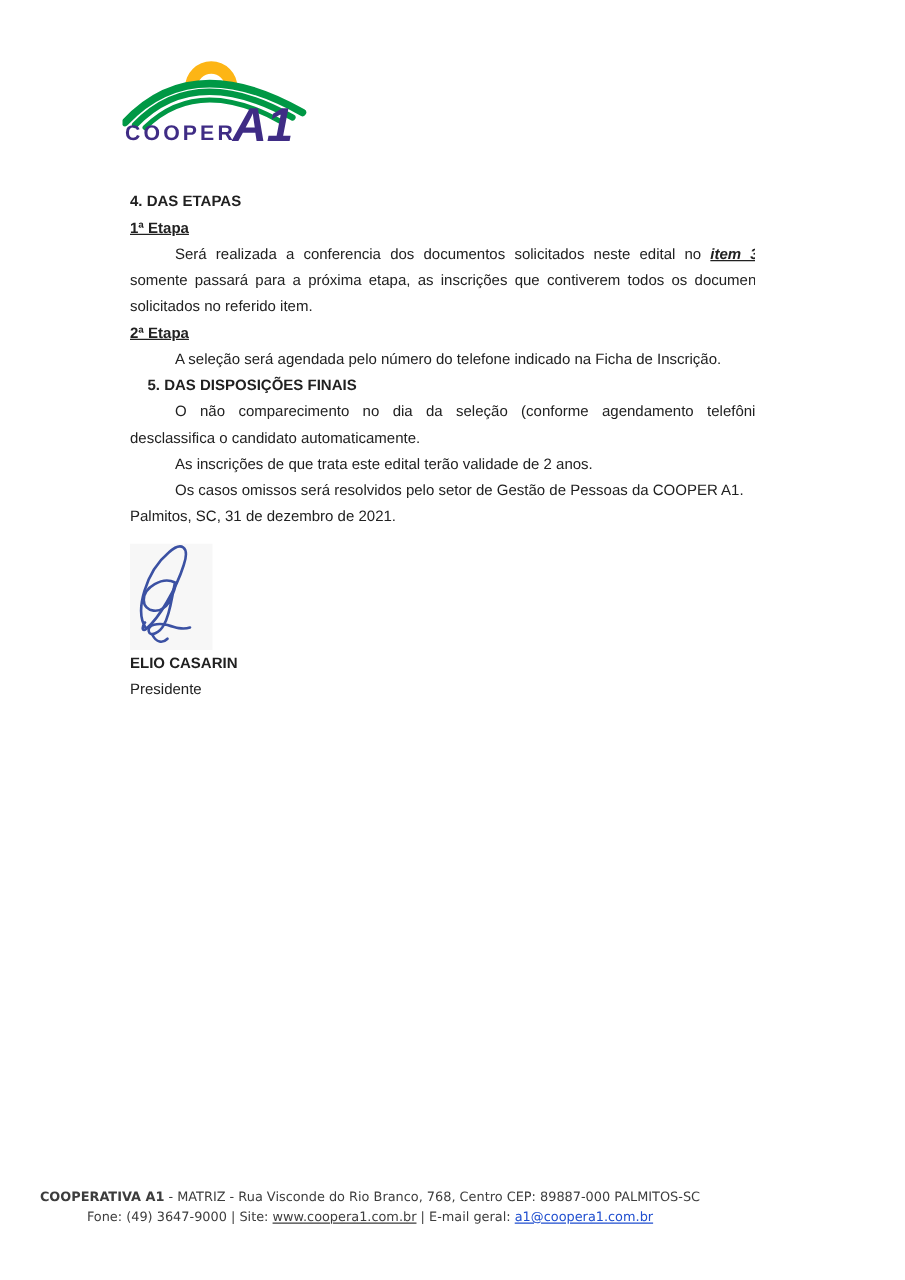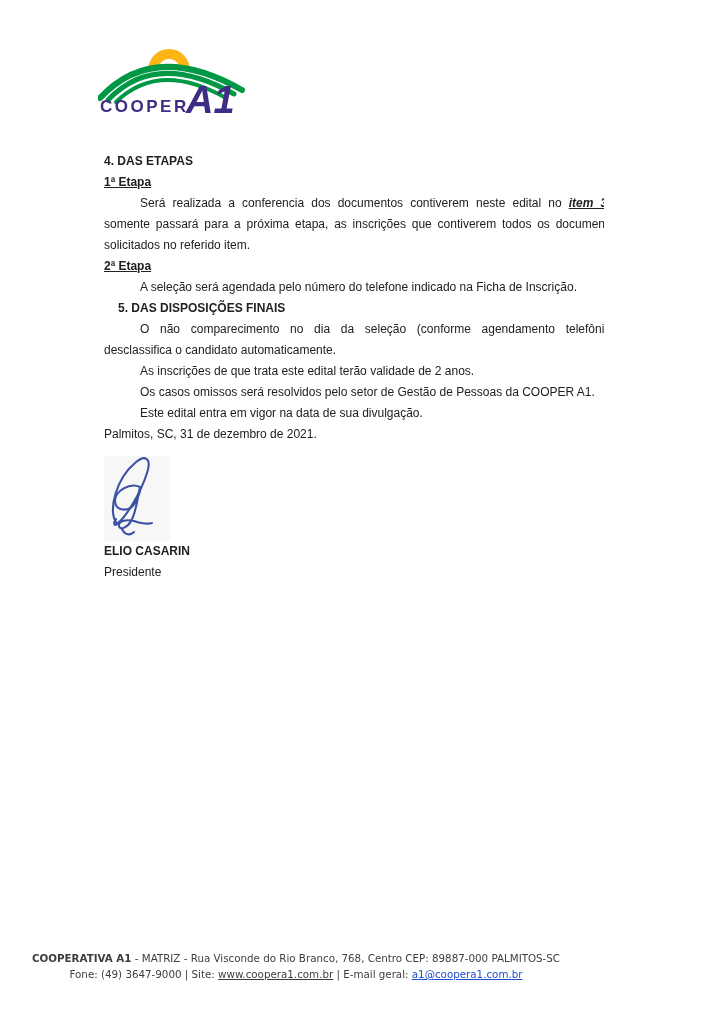--- a/index.html
+++ b/index.html
@@ -67,32 +67,31 @@
       <text x="88" y="77" font-family="Liberation Sans, sans-serif" font-size="38" font-weight="bold" font-style="italic" fill="#3F2C85">A1</text>
     </svg>
   </div>
 
   <div class="content">
 
     <h2 class="sec-head">4. DAS ETAPAS</h2>
 
     <h3 class="etapa-title mt6">1ª Etapa</h3>
 
-    <p class="para mt2"><span>Será realizada a conferencia dos documentos contiverem neste edital no </span><span class="item-ref">item 3</span><span> e somente passará para a próxima etapa, as inscrições que contiverem todos os documentos solicitados no referido item.</span></p>
+    <p class="para mt2"><span>Será realizada a conferencia dos documentos solicitados neste edital no </span><span class="item-ref">item 3</span><span> e somente passará para a próxima etapa, as inscrições que contiverem todos os documentos solicitados no referido item.</span></p>
 
     <h3 class="etapa-title mt15">2ª Etapa</h3>
 
     <p class="para mt5">A seleção será agendada pelo número do telefone indicado na Ficha de Inscrição.</p>
 
     <h2 class="sec-head indented mt24">5. DAS DISPOSIÇÕES FINAIS</h2>
 
     <p class="para mt2">O não comparecimento no dia da seleção (conforme agendamento telefônico) desclassifica o candidato automaticamente.</p>
     <p class="para mt2">As inscrições de que trata este edital terão validade de 2 anos.</p>
     <p class="para mt6">Os casos omissos será resolvidos pelo setor de Gestão de Pessoas da COOPER A1.</p>
-    <p class="para mt6">Este edital entra em vigor na data de sua divulgação.</p>
 
     <p class="dateline mt16">Palmitos, SC, 31 de dezembro de 2021.</p>
 
     <div class="sig-box">
       <svg width="66" height="85" viewBox="0 0 66 85">
         <g stroke="#3b51a3" stroke-width="2.1" fill="none" stroke-linecap="round" stroke-linejoin="round">
           <path d="M 13 68 C 3 54 13 22 31 7 C 41 -2 48 2 43 17 C 37 36 23 60 13 68 C 10 71 9 67 12 63"></path>
           <path d="M 36 31 C 26 26 11 35 11 45 C 11 55 25 57 31 47 C 35 40 37 33 36 31 C 33 45 32 57 27 65 C 24 71 16 75 15 70 C 14 65 22 63 30 65 C 36 67 42 69 48 67"></path>
           <path d="M 18 73 C 21 79 26 80 30 76"></path>
         </g>

